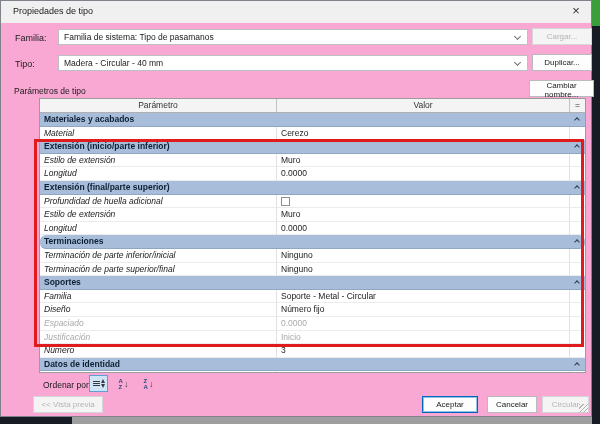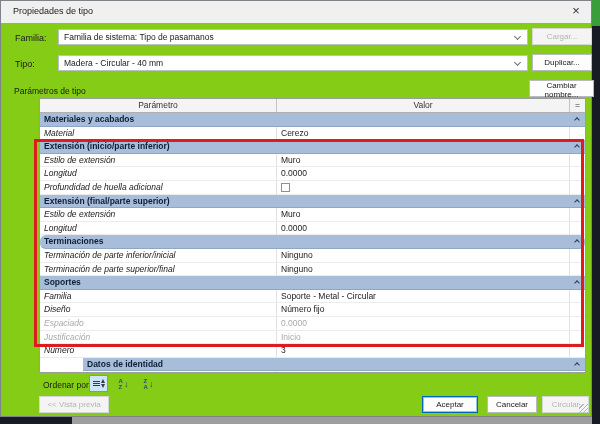--- a/index.html
+++ b/index.html
@@ -3,21 +3,21 @@
 <meta charset="utf-8">
 <style>
   * { margin:0; padding:0; box-sizing:border-box; }
   html,body { width:600px; height:424px; font-family:"Liberation Sans", sans-serif; }
   .screen { position:relative; width:600px; height:424px; background:#9e9e9e; overflow:hidden; }
 
   .bg-right-strip { position:absolute; left:592px; top:0; width:8px; height:424px; background:#171c24; }
   .bg-green-block { position:absolute; left:592px; top:0; width:8px; height:26px; background:#3a9e3a; }
   .bg-bottom-left { position:absolute; left:0; top:417px; width:72px; height:7px; background:#171c24; }
 
-  .dialog { position:absolute; left:0; top:0; width:592px; height:417px; background:#84cc16; border:1px solid #7e838a;padding-left:48px; }
+  .dialog { position:absolute; left:0; top:0; width:592px; height:417px; background:#f9a8d4; border:1px solid #7e838a;padding-left:48px; }
 
   .titlebar { position:absolute; left:0; top:0; width:100%; height:22px; background:#f0f0f0; }
   .title { position:absolute; left:12px; top:5px; font-size:9px; color:#1a1a1a; }
   .close-btn { position:absolute; right:7px; top:2px; width:16px; height:16px; text-align:center; line-height:16px; font-size:13px; color:#333; cursor:pointer; }
 
   .field-label { position:absolute; font-size:9px; color:#1a1a1a; }
   .select { position:absolute; left:57px; width:470px; height:16px; background:#ffffff; border:1px solid #bcc0c4; font-size:8.5px; color:#1a1a1a; line-height:14px; padding-left:5px; }
   .select .chev { position:absolute; right:7px; top:4px; width:5px; height:5px; border-right:1px solid #707070; border-bottom:1px solid #707070; transform:rotate(45deg); }
 
   .btn { position:absolute; background:#fdfdfd; border:1px solid #b8babd; border-radius:0; font-size:8px; color:#1a1a1a; text-align:center; font-family:"Liberation Sans",sans-serif; }
@@ -115,28 +115,28 @@
           <div class="trow">
             <div class="cell p">Estilo de extensión</div>
             <div class="cell v">Muro</div>
             <div class="cell e"></div>
           </div>
           <div class="trow">
             <div class="cell p">Longitud</div>
             <div class="cell v">0.0000</div>
             <div class="cell e"></div>
           </div>
+          <div class="trow section" style="background: rgb(167, 189, 217);">
+            <span class="sec-label">Extensión (final/parte superior)</span>
+            <span class="sec-glyph"></span>
+          </div>
           <div class="trow">
             <div class="cell p">Profundidad de huella adicional</div>
             <div class="cell v"><span class="cb"></span></div>
             <div class="cell e"></div>
-          </div>
-          <div class="trow section" style="background: rgb(167, 189, 217);">
-            <span class="sec-label">Extensión (final/parte superior)</span>
-            <span class="sec-glyph"></span>
           </div>
           <div class="trow">
             <div class="cell p">Estilo de extensión</div>
             <div class="cell v">Muro</div>
             <div class="cell e"></div>
           </div>
           <div class="trow">
             <div class="cell p">Longitud</div>
             <div class="cell v">0.0000</div>
             <div class="cell e"></div>
@@ -177,21 +177,21 @@
           <div class="trow disabled">
             <div class="cell p">Justificación</div>
             <div class="cell v">Inicio</div>
             <div class="cell e"></div>
           </div>
           <div class="trow">
             <div class="cell p">Número</div>
             <div class="cell v">3</div>
             <div class="cell e"></div>
           </div>
-          <div class="trow section" style="background: rgb(167, 189, 217); margin-left: 43px;">
+          <div class="trow section" style="background: rgb(167, 189, 217);">
             <span class="sec-label">Datos de identidad</span>
             <span class="sec-glyph"></span>
           </div>
           <div class="trow">
             <div class="cell p">Imagen de tipo</div>
             <div class="cell v"></div>
             <div class="cell e"></div>
           </div>
         </div>
     </div>
@@ -218,20 +218,20 @@
       <span class="dn-arrow">↓</span>
     </div>
     <div class="sort-btn" style="left:138px;">
       <span class="az">
           <span>Z</span>
           <span>A</span>
         </span>
       <span class="dn-arrow">↓</span>
     </div>
 
-    <button class="btn disabled" style="left:38px; top:395px; width:70px; height:17px;">&lt;&lt; Vista previa</button>
+    <button class="btn disabled" style="left:32px; top:395px; width:70px; height:17px;">&lt;&lt; Vista previa</button>
     <button class="btn focused" style="left: 421px; top: 395px; width: 56px; height: 17px; border-color: rgb(0, 103, 184);">Aceptar</button>
     <button class="btn" style="left:486px; top:395px; width:50px; height:17px;">Cancelar</button>
     <button class="btn disabled" style="left:541px; top:395px; width:47px; height:17px;">Circular</button>
 
     <div class="grip"></div>
   </div>
 </div>
 
 </body></html>

